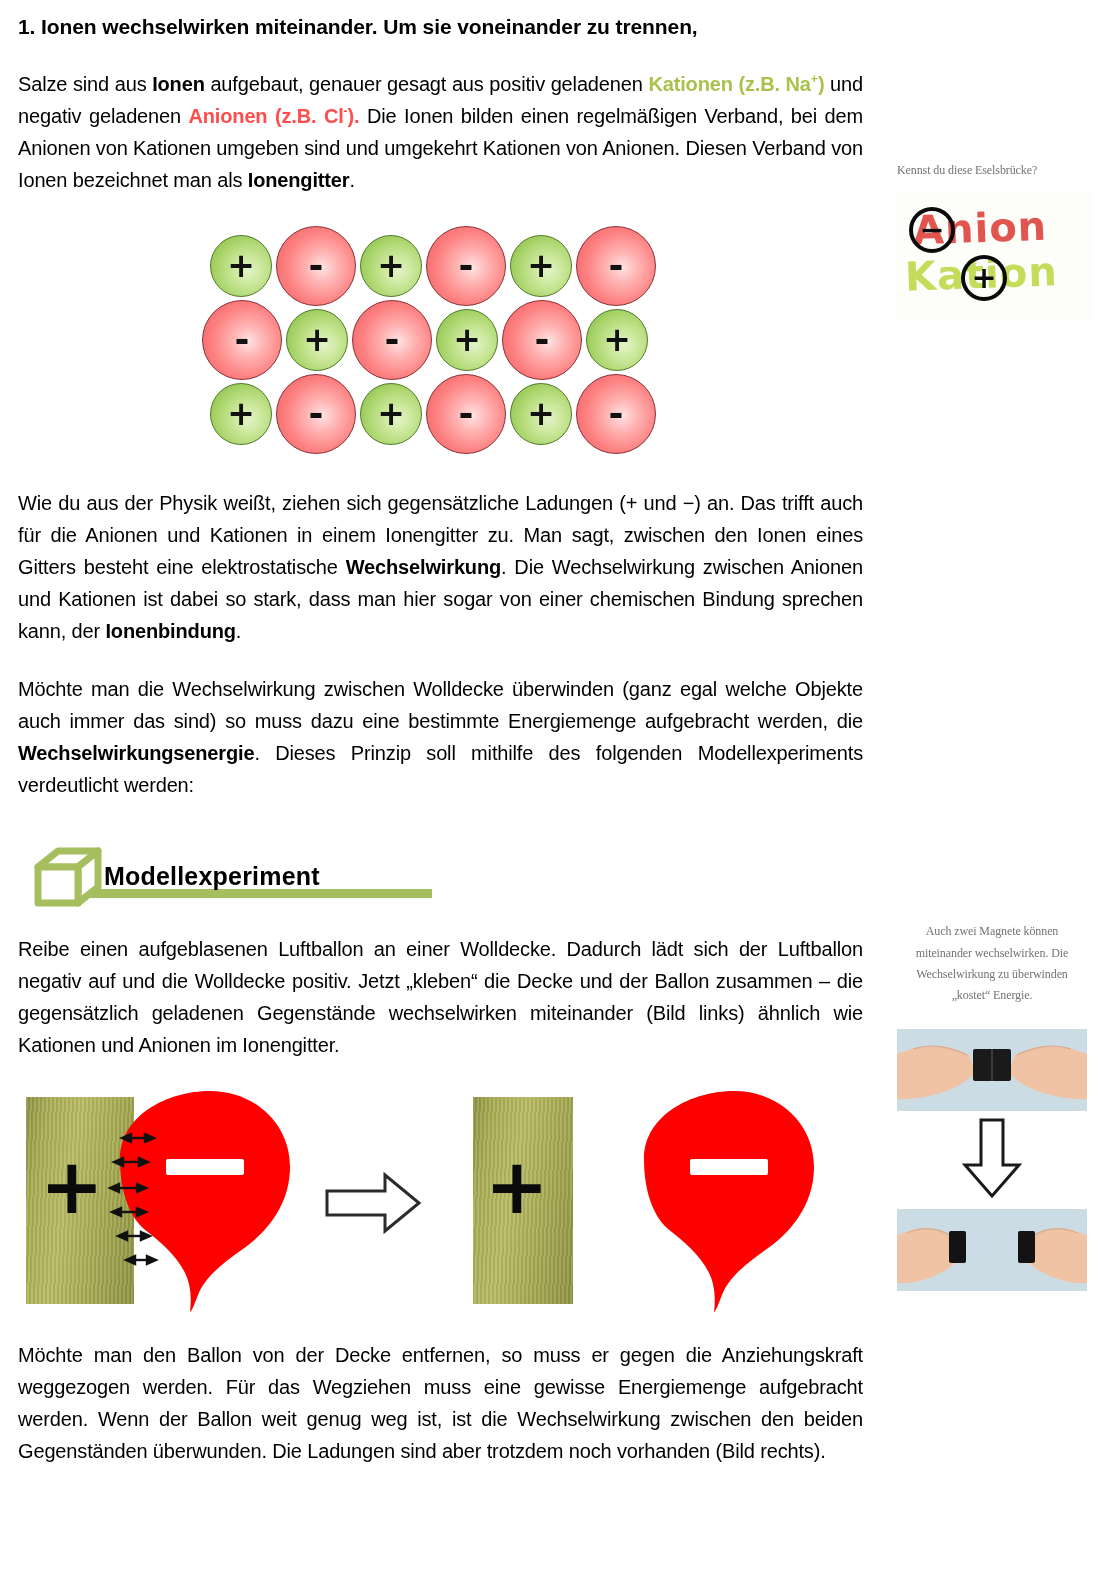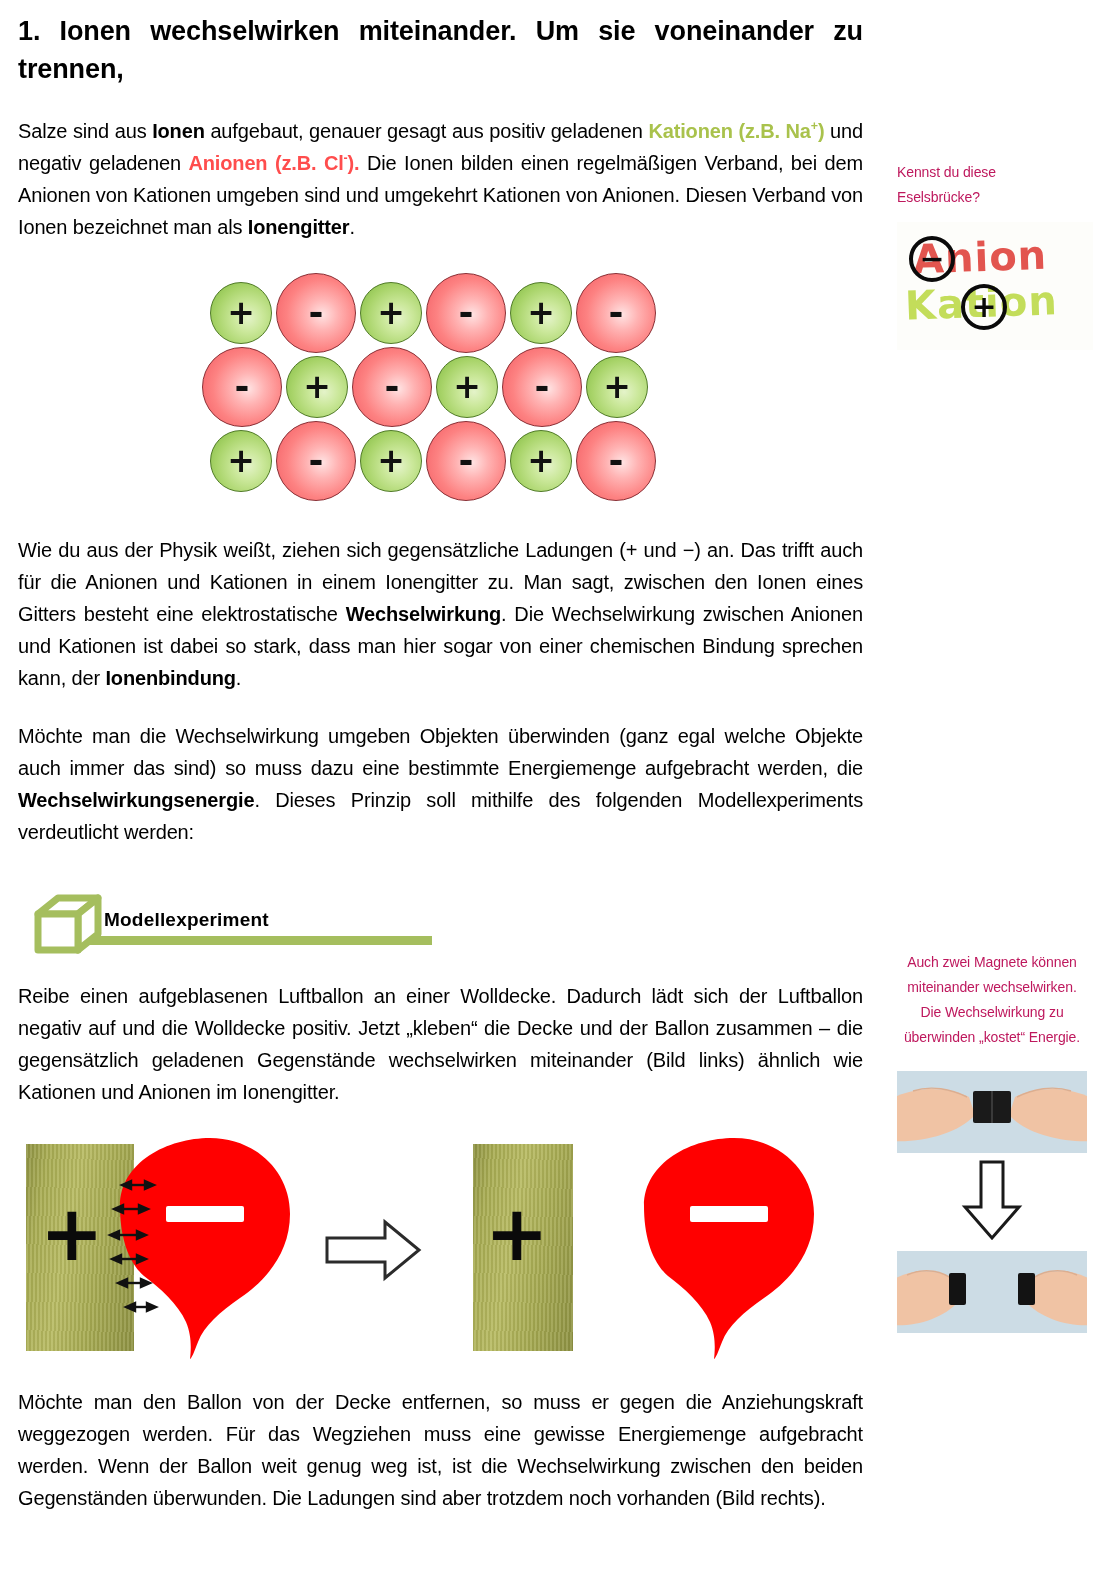--- a/index.html
+++ b/index.html
@@ -18,21 +18,21 @@
 
   
   .main-col {
     position: absolute;
     left: 18px;
     top: 0;
     width: 845px;
   }
 
   .doc-title {
-    font-size: 27px;
+    font-size: 21px;
     font-weight: bold;
     line-height: 1.42;
     letter-spacing: -0.1px;
     margin: 12px 0 0 0;
     text-align: justify;
     text-align-last: left;
   }
 
   .body-par {
     font-size: 20px;
@@ -107,21 +107,21 @@
     top: 44px;
     width: 360px;
     height: 9px;
     background: #A5BE5E;
   }
   .exp-cube { position: absolute; left: 14px; top: 2px; }
   .exp-label {
     position: absolute;
     left: 86px;
     top: 17px;
-    font-size: 19px;
+    font-size: 25px;
     font-weight: bold;
     letter-spacing: 0.2px;
   }
 
   
   .balloon-fig {
     position: relative;
     margin-top: 28px;
     height: 224px;
     width: 845px;
@@ -142,24 +142,24 @@
   .force-arrows { position: absolute; }
 
   
   .side-col {
     position: absolute;
     left: 897px;
     top: 0;
     width: 200px;
   }
   .side-text {
-    font-family: Liberation Sans, sans-serif;
-    font-size: 14px;
+    font-family: Liberation Serif, serif;
+    font-size: 12px;
     line-height: 1.78;
-    color: #be185d;
+    color: #737373;
     letter-spacing: -0.1px;
   }
   .mnemonic-box {
     margin-top: 12px;
     width: 196px;
     height: 128px;
     background: #fdfdfa;
     position: relative;
     overflow: hidden;
   }
@@ -273,21 +273,21 @@
           </div>
       </div>
     </div>
   </div>
 
   <div class="body-par">
     <span>Wie du aus der Physik weißt, ziehen sich gegensätzliche Ladungen (+ und −) an. Das trifft auch für die Anionen und Kationen in einem Ionengitter zu. Man sagt, zwischen den Ionen eines Gitters besteht eine elektrostatische </span><b>Wechselwirkung</b><span>. Die Wechselwirkung zwischen Anionen und Kationen ist dabei so stark, dass man hier sogar von einer chemischen Bindung sprechen kann, der </span><b>Ionenbindung</b><span>.</span>
   </div>
 
   <div class="body-par">
-    <span>Möchte man die Wechselwirkung umgeben Objekten überwinden (ganz egal welche Objekte auch immer das sind) so muss dazu eine bestimmte Energiemenge aufgebracht werden, die </span><b>Wechselwirkungsenergie</b><span>. Dieses Prinzip soll mithilfe des folgenden Modellexperiments verdeutlicht werden:</span>
+    <span>Möchte man die Wechselwirkung zwischen Wolldecke überwinden (ganz egal welche Objekte auch immer das sind) so muss dazu eine bestimmte Energiemenge aufgebracht werden, die </span><b>Wechselwirkungsenergie</b><span>. Dieses Prinzip soll mithilfe des folgenden Modellexperiments verdeutlicht werden:</span>
   </div>
 
   <div class="exp-head">
     <div class="exp-bar"></div>
     <span class="exp-cube">
       <svg width="72" height="62" viewBox="0 0 72 62">
         <polygon points="6,20 26,4 66,4 46,20" fill="#ffffff" stroke="#A5BE5E" stroke-width="7" stroke-linejoin="round"></polygon>
         <polygon points="46,20 66,4 66,40 46,56" fill="#ffffff" stroke="#A5BE5E" stroke-width="7" stroke-linejoin="round"></polygon>
         <rect x="6" y="20" width="40" height="36" fill="#ffffff" stroke="#A5BE5E" stroke-width="7" stroke-linejoin="round"></rect>
       </svg>

